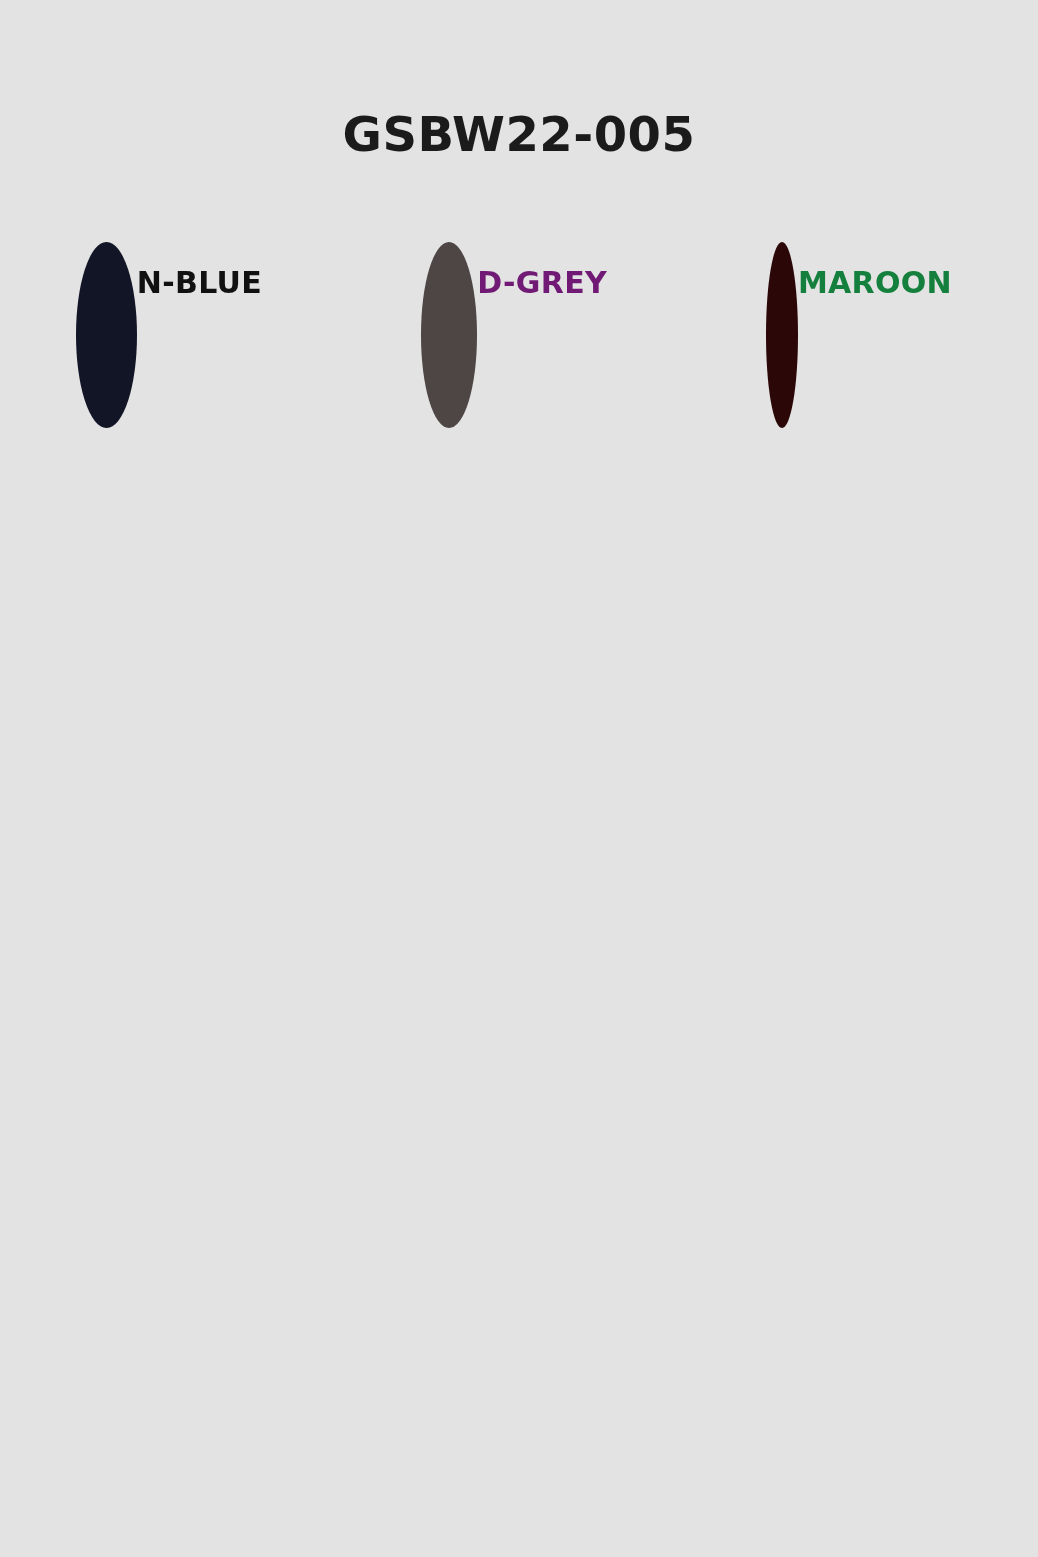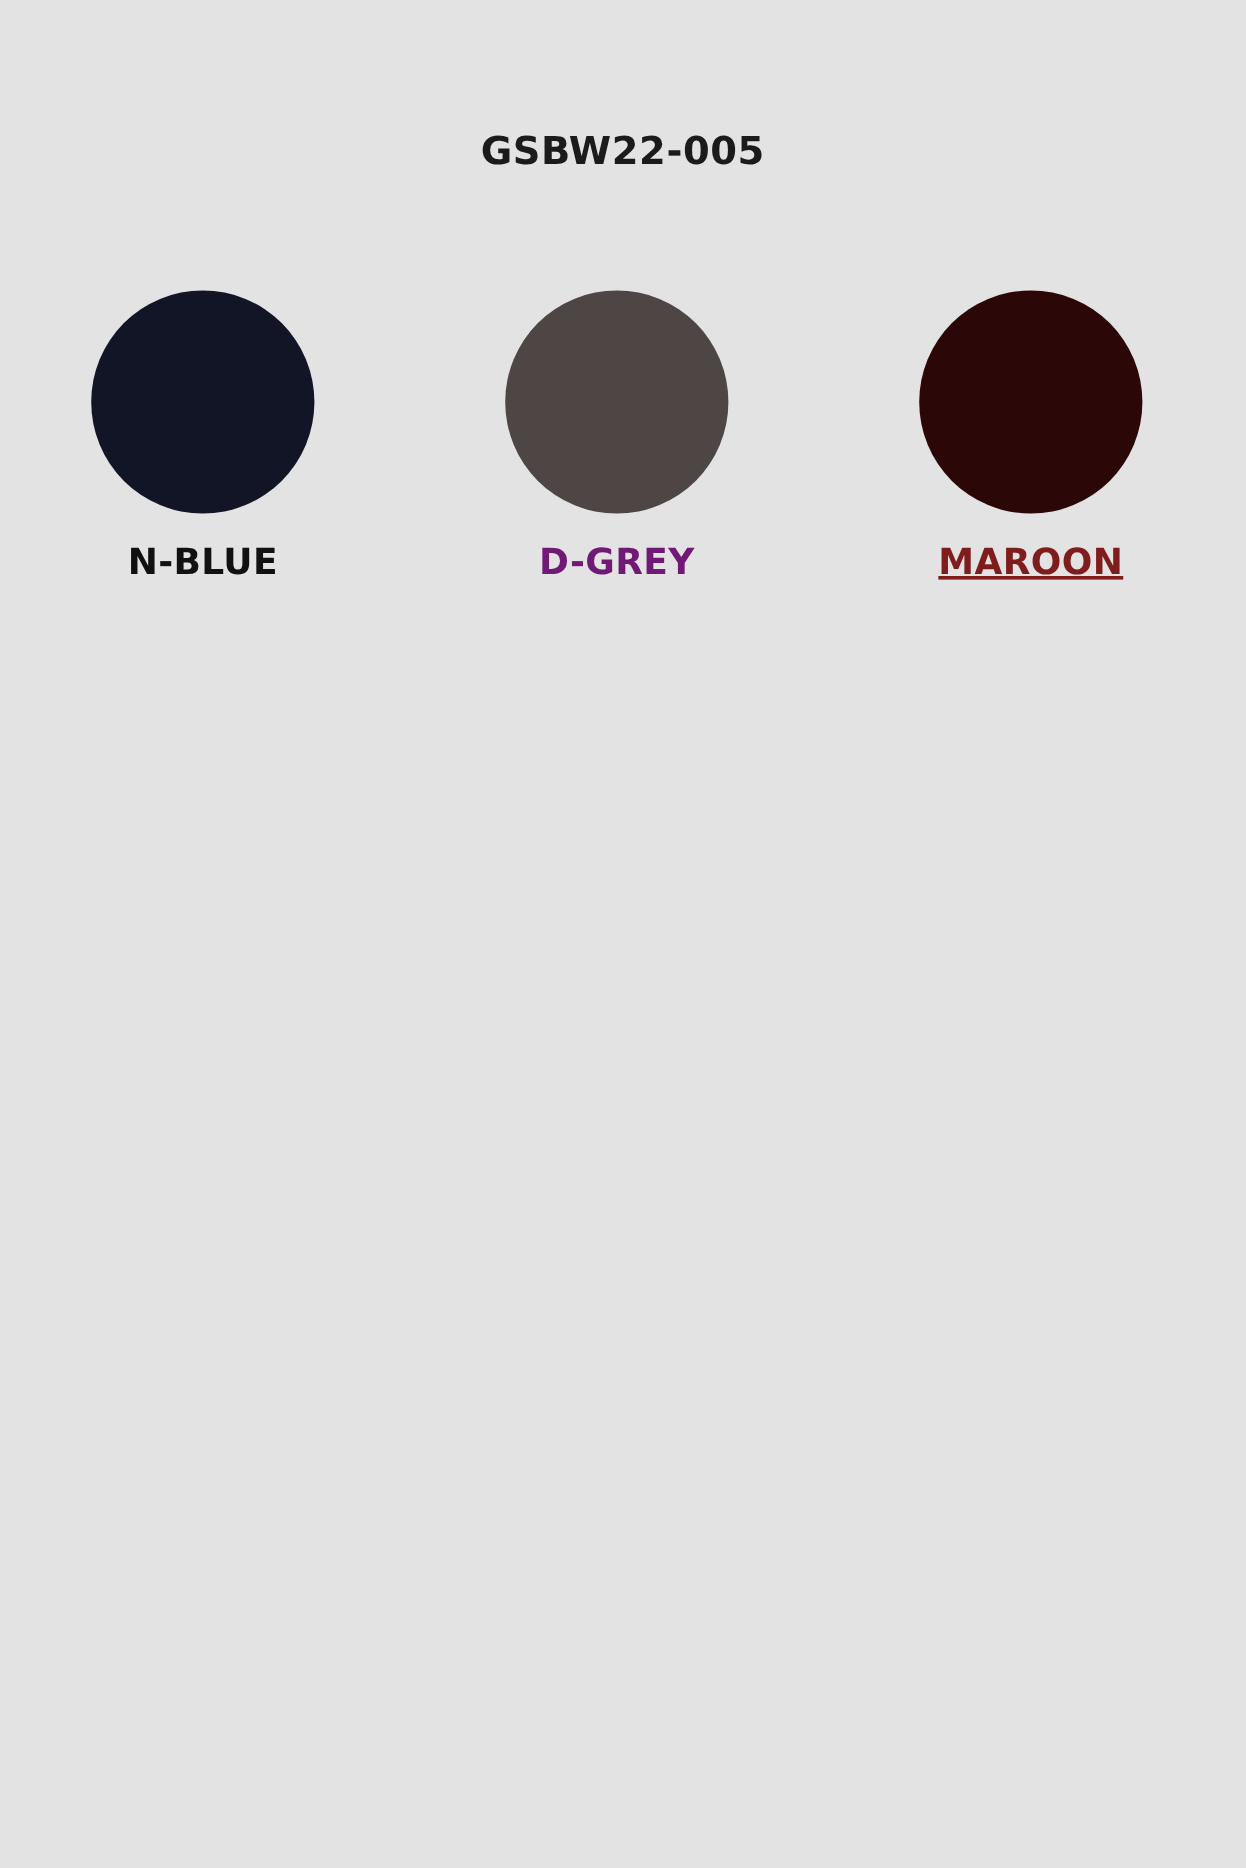--- a/index.html
+++ b/index.html
@@ -20,42 +20,42 @@
     height: 1557px;
     position: relative;
     box-sizing: border-box;
   }
   .sheet-title {
     position: absolute;
     top: 110px;
     left: 0;
     width: 1038px;
     text-align: center;
-    font-size: 32px;
+    font-size: 48px;
     font-weight: bold;
     letter-spacing: 0.5px;
     color: #1b1b1b;
     line-height: 1.0;
     white-space: nowrap;
   }
   .swatch-grid {
     position: absolute;
     top: 242px;
     left: 76px;
     width: 890px;
     display: flex;
     flex-wrap: wrap;
     align-content: flex-start;
   }
   .swatch-cell {
     width: 186px;
     margin-right: 159px;
     margin-bottom: 114px;
     display: flex;
-    flex-direction: column;
+    flex-direction: row;
   }
   .swatch-cell:nth-child(3n) {
     margin-right: 0;
   }
   .swatch-dot {
     width: 186px;
     height: 186px;
     border-radius: 50%;
     display: block;
   }
@@ -81,17 +81,17 @@
       <div class="swatch-cell">
         <span class="swatch-dot" title="#121526" style="background: rgb(18, 21, 38);"></span>
         <div class="swatch-label" style="color: rgb(17, 17, 17);">N-BLUE</div>
       </div>
       <div class="swatch-cell">
         <span class="swatch-dot" title="#4e4645" style="background: rgb(78, 70, 69);"></span>
         <div class="swatch-label" style="color: #701a75;">D-GREY</div>
       </div>
       <div class="swatch-cell">
         <span class="swatch-dot" title="#2b0807" style="background: rgb(43, 8, 7);"></span>
-        <div class="swatch-label" style="color: #7f1d1d; text-decoration: underline;">MAROON</div>
+        <div class="swatch-label" style="color: #15803d;">MAROON</div>
       </div>
     </div>
 
 </div>
 
 </body></html>

